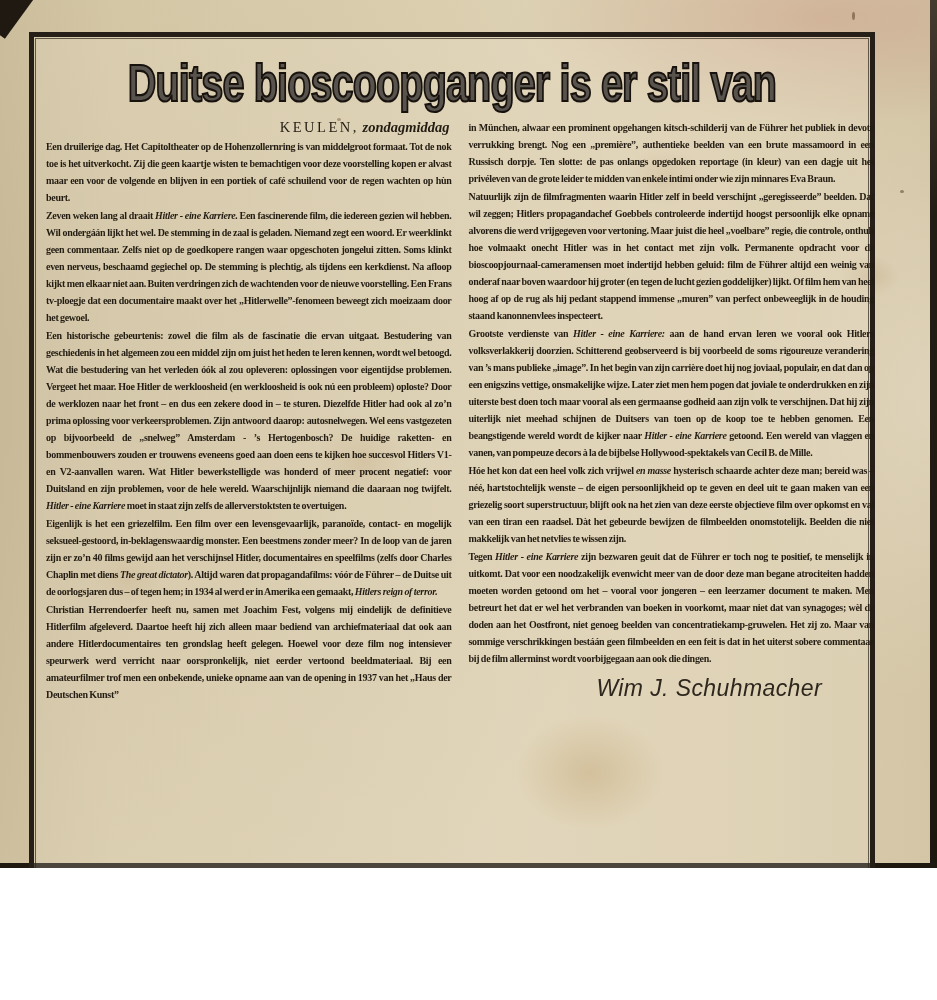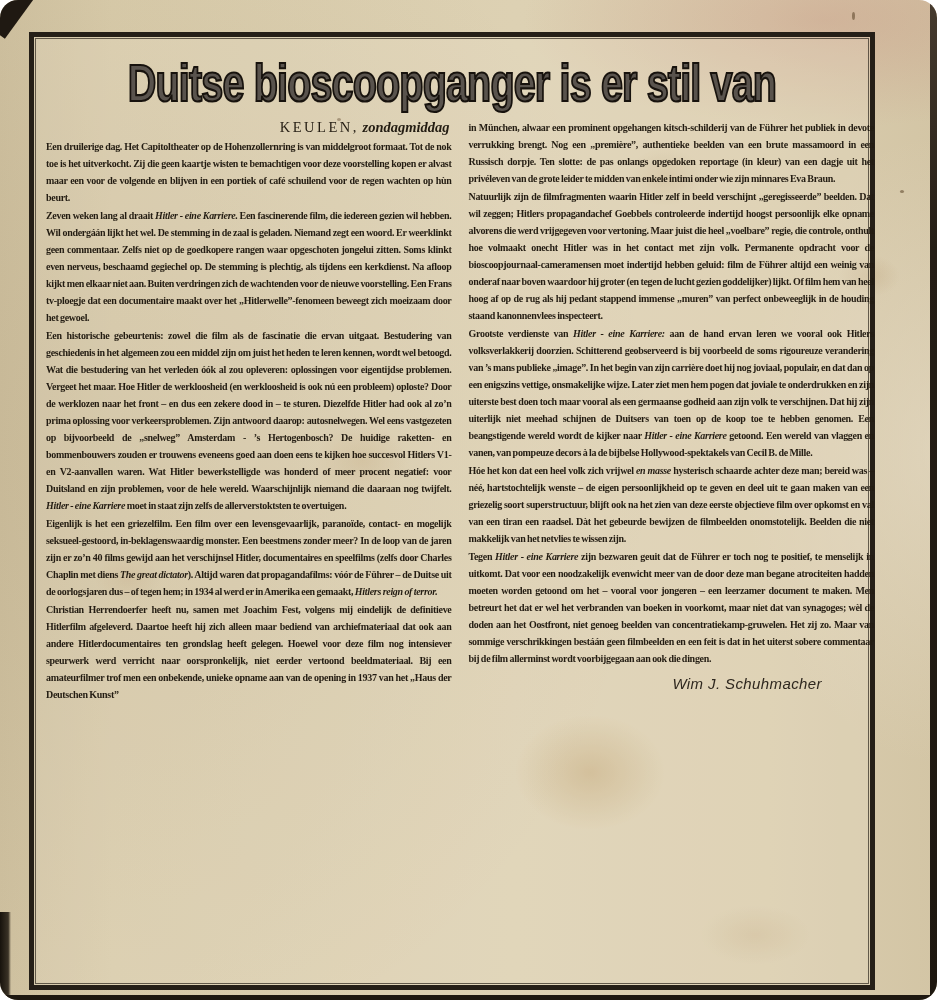--- a/index.html
+++ b/index.html
@@ -1,25 +1,24 @@
 <!DOCTYPE html>
 <html lang="nl"><head>
 <meta charset="utf-8">
 <style>
   html,body{margin:0;padding:0;}
   body{width:937px;height:1000px;}
   .page{
-    position:relative;width:937px;height:1000px;overflow:hidden;
+    position:relative;width:937px;height:868px;overflow:hidden;
     font-family:"Liberation Serif",serif;
     background:
       radial-gradient(ellipse 420px 150px at 88% 2%, rgba(193,128,115,.30), rgba(193,128,115,0) 72%),
       radial-gradient(ellipse 260px 420px at 100% 45%, rgba(232,222,202,.55), rgba(232,222,202,0) 75%),
       radial-gradient(ellipse 700px 800px at 12% 45%, rgba(118,94,58,.10), rgba(118,94,58,0) 78%),
       linear-gradient(90deg,#cfc1a0 0%,#d8cbaa 12%,#ddd1b3 55%,#dacdae 82%,#d3c5a5 100%);
-    border-radius: 18px;
   }
   .stain{position:absolute;border-radius:50%;pointer-events:none;}
   .stain.s1{left:515px;top:715px;width:150px;height:115px;background:radial-gradient(closest-side,rgba(164,120,54,.30),rgba(164,120,54,0));}
   .stain.s2{left:315px;top:425px;width:95px;height:72px;background:radial-gradient(closest-side,rgba(160,118,60,.18),rgba(160,118,60,0));}
   .stain.s3{left:628px;top:148px;width:75px;height:58px;background:radial-gradient(closest-side,rgba(150,105,55,.16),rgba(150,105,55,0));}
   .stain.s4{left:95px;top:555px;width:65px;height:48px;background:radial-gradient(closest-side,rgba(150,105,55,.13),rgba(150,105,55,0));}
   .stain.s5{left:838px;top:255px;width:62px;height:42px;background:radial-gradient(closest-side,rgba(150,105,55,.15),rgba(150,105,55,0));}
   .stain.s6{left:700px;top:905px;width:110px;height:60px;background:radial-gradient(closest-side,rgba(160,115,58,.14),rgba(160,115,58,0));}
   .speck{position:absolute;width:4px;height:3px;border-radius:50%;background:rgba(90,66,38,.55);}
   .edge-right{position:absolute;right:0;top:0;width:7px;height:100%;background:linear-gradient(180deg,#463b2f,#241d15 25%,#1d1710);}
@@ -46,21 +45,21 @@
   .col-body p.par{margin:0 0 1px 0;}
   .col-body em{}
 
   .dateline{text-align:right;padding-right:2px;margin:0 0 2px 0;font-size:14.5px;line-height:17.45px;}
   .dateline .loc{letter-spacing:2.5px;font-weight:normal;}
   .dateline .tm{font-style:italic;font-weight:bold;}
 
   .byline{
     text-align:right;padding-right:52px;margin-top:8px;
     font-family:"Liberation Sans",sans-serif;font-style:italic;font-weight:normal;
-    font-size:15px;color:#2e271e;letter-spacing:.4px;
+    font-size:23px;color:#2e271e;letter-spacing:.4px;
   }
 </style>
 </head>
 <body>
 
 <div class="page">
 
   <div class="stain s1"></div>
   <div class="stain s2"></div>
   <div class="stain s3"></div>

